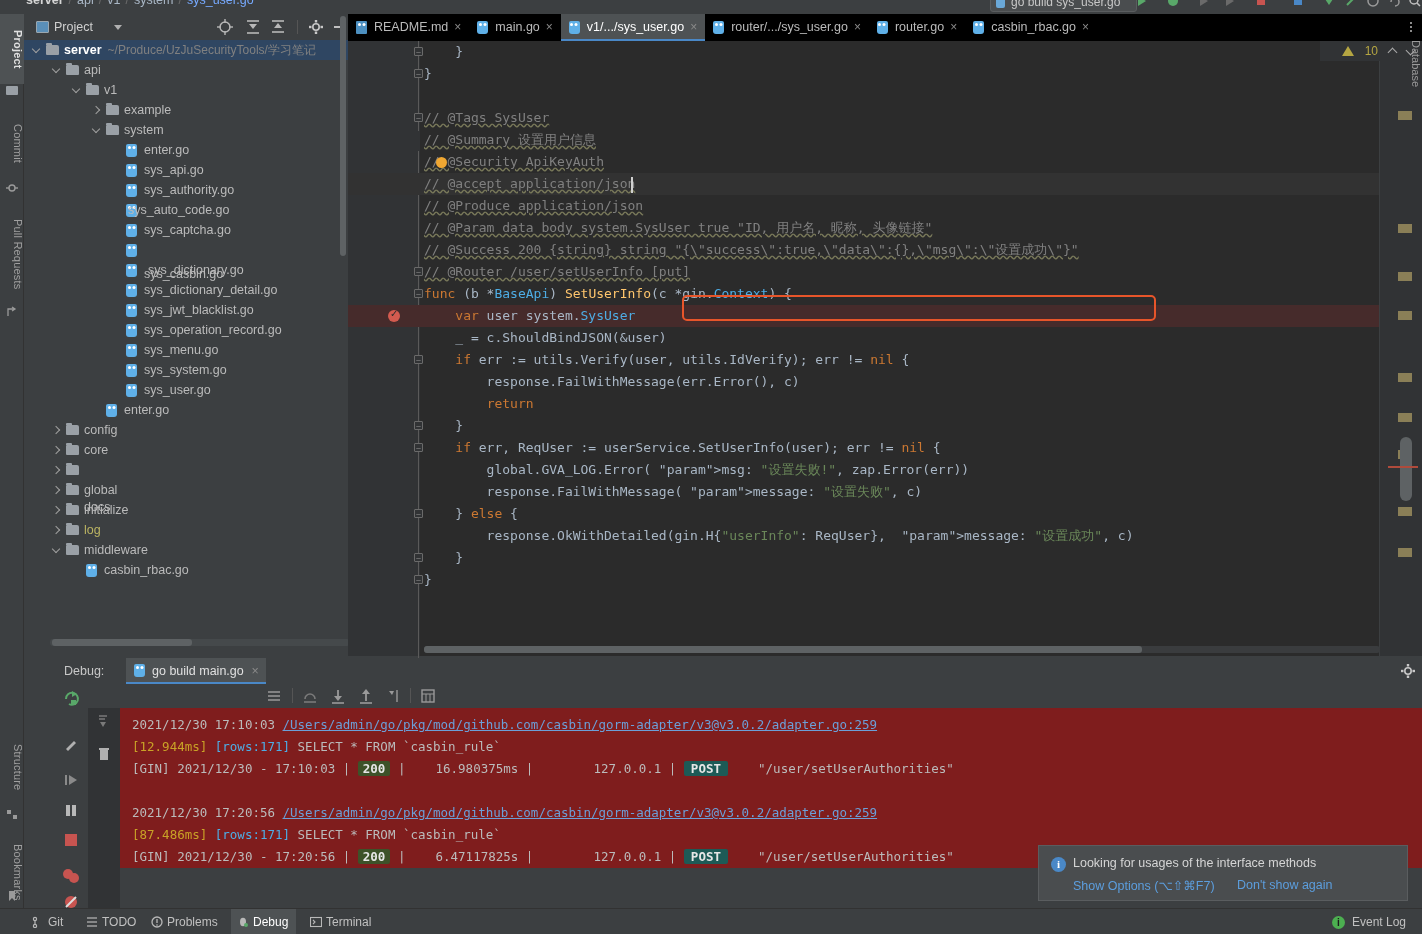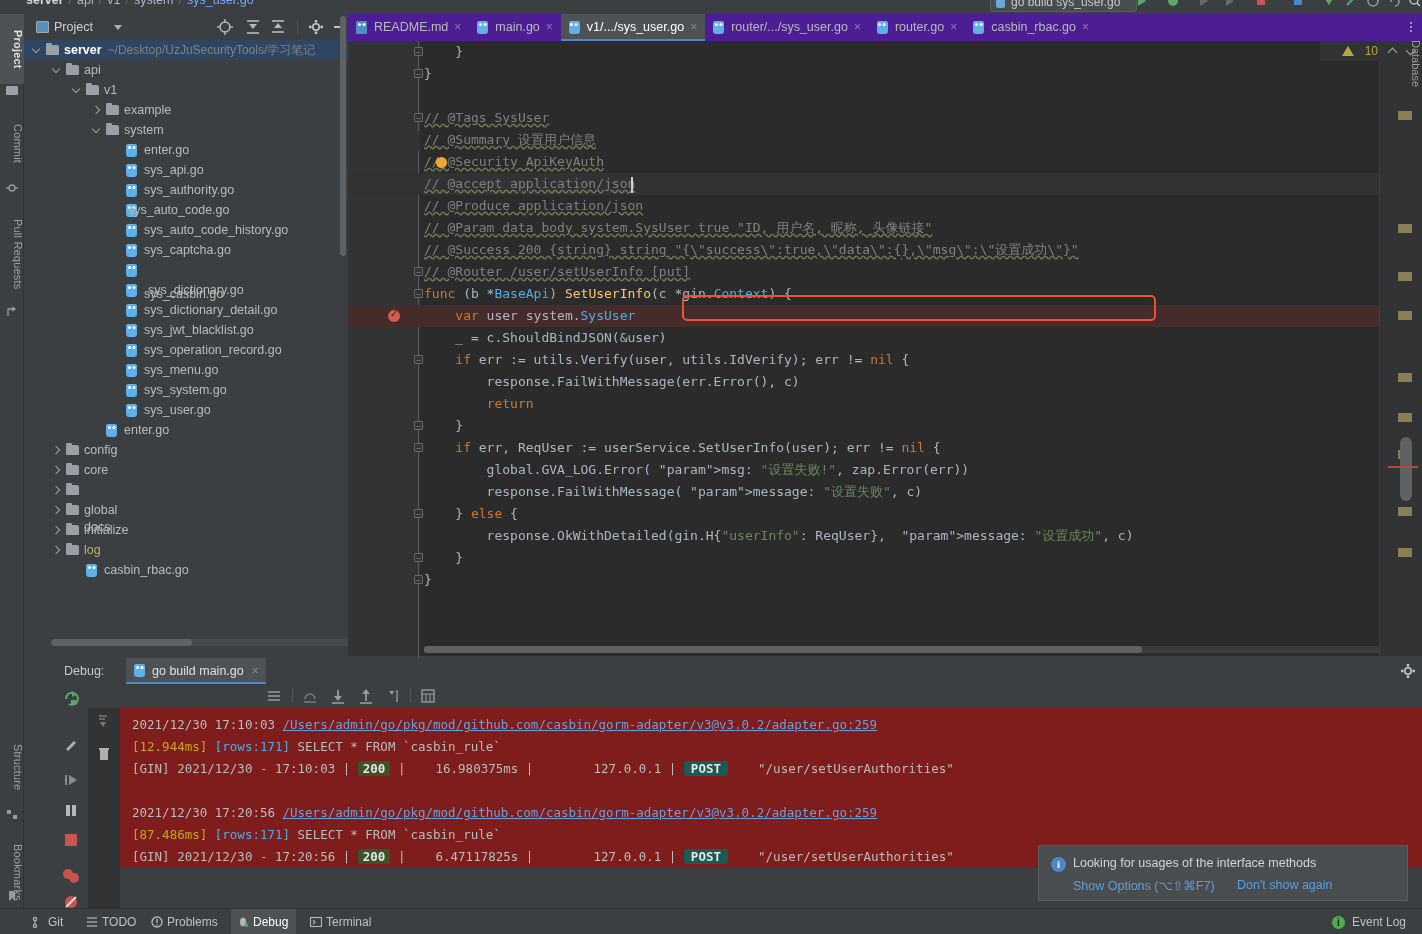--- a/index.html
+++ b/index.html
@@ -83,21 +83,21 @@
 
   .treescroll { position: absolute; right: 2px; top: 2px; width: 6px; height: 240px;
     background: #5e6264; border-radius: 3px; }
   .hscroll { position: absolute; left: 28px; bottom: 10px; width: 140px; height: 7px;
     background: #5e6264; border-radius: 3px; }
   .hscrolltrack { position: absolute; left: 26px; bottom: 10px; width: 300px; height: 7px;
     background: #45494b; border-radius: 3px; }
 
   
   .editorwrap { position: absolute; left: 348px; top: 14px; width: 1074px; height: 642px; background: #2b2b2b; }
-  .tabsbar { position: relative; height: 27px; background: #4c1d95; white-space: nowrap; }
+  .tabsbar { position: relative; height: 27px; background: #000000; white-space: nowrap; }
   .etab { position: relative; display: inline-block; height: 27px; line-height: 27px;
     padding: 0 8px 0 26px; font-size: 12.5px; color: #bbbbbb; vertical-align: top; }
   .etab.active { background: #4e5254; color: #ffffff; }
   .etab.active:after { content: ""; position: absolute; left: 0; bottom: 0; width: 100%; height: 2px;
     background: #4a88c7; }
   .etab .ti { position: absolute; left: 8px; top: 7px; width: 11px; height: 13px;
     background: #5fb0e8; border-radius: 2px 2px 3px 3px; }
   .etab .ti:before { content: ""; position: absolute; left: 1.5px; top: 2px; width: 3px; height: 3px;
     background: #fff; border-radius: 50%; box-shadow: 4.5px 0 0 #fff; }
   .etab .ti.md { background: #4c8fc0; border-radius: 1px; }
@@ -321,21 +321,21 @@
             <line x1="12.5" y1="8" x2="15" y2="8"></line>
           </g>
         </svg>
       <span style="position:absolute;left:310px;top:12px;width:12px;height:2px;background:#c0c0c0;"></span>
     </div>
 
     <div class="tree" id="tree">
         <div class="trow sel">
           <span class="arrow down" style="left: 8px;"></span>
           <span class="folder" style="left: 22px;"></span>
-          <span class="tname" style="left: 40px;">server<span class="tw">~/Desktop/UzJuSecurityTools/学习笔记</span></span>
+          <span class="tname" style="left: 40px;">server<span class="tw">~/Produce/UzJuSecurityTools/学习笔记</span></span>
         </div>
         <div class="trow">
           <span class="arrow down" style="left: 28px;"></span>
           <span class="folder" style="left: 42px;"></span>
           <span class="tname" style="left: 60px;">api</span>
         </div>
         <div class="trow">
           <span class="arrow down" style="left: 48px;"></span>
           <span class="folder" style="left: 62px;"></span>
           <span class="tname" style="left: 80px;">v1</span>
@@ -361,24 +361,20 @@
         <div class="trow">
           <span class="gofile-ico" style="left: 102px;"></span>
           <span class="tname" style="left: 120px;">sys_authority.go</span>
         </div>
         <div class="trow">
           <span class="gofile-ico" style="left: 102px;"></span>
           <span class="tname" style="left: 104px;">sys_auto_code.go</span>
         </div>
         <div class="trow">
           <span class="gofile-ico" style="left: 102px;"></span>
-          <span class="tname" style="left: 120px;">sys_auto_code_history.go</span>
-        </div>
-        <div class="trow">
-          <span class="gofile-ico" style="left: 102px;"></span>
           <span class="tname" style="left: 120px;">sys_captcha.go</span>
         </div>
         <div class="trow">
           <span class="gofile-ico" style="left: 102px;"></span>
           <span class="tname" style="left: 120px; margin-top: 24px;">sys_casbin.go</span>
         </div>
         <div class="trow">
           <span class="gofile-ico" style="left: 102px;"></span>
           <span class="tname" style="left: 124px;">sys_dictionary.go</span>
         </div>
@@ -432,20 +428,25 @@
         </div>
         <div class="trow">
           <span class="arrow" style="left: 28px;"></span>
           <span class="folder" style="left: 42px;"></span>
           <span class="tname" style="left: 60px;">initialize</span>
         </div>
         <div class="trow">
           <span class="arrow" style="left: 28px;"></span>
           <span class="folder" style="left: 42px;"></span>
           <span class="tname log" style="left: 60px;">log</span>
+        </div>
+        <div class="trow">
+          <span class="arrow down" style="left: 28px;"></span>
+          <span class="folder" style="left: 42px;"></span>
+          <span class="tname" style="left: 60px;">middleware</span>
         </div>
         <div class="trow">
           <span class="gofile-ico" style="left: 62px;"></span>
           <span class="tname" style="left: 80px;">casbin_rbac.go</span>
         </div>
       </div>
     <div class="treescroll"></div>
     <div class="hscrolltrack"></div>
     <div class="hscroll"></div>
   </div>

